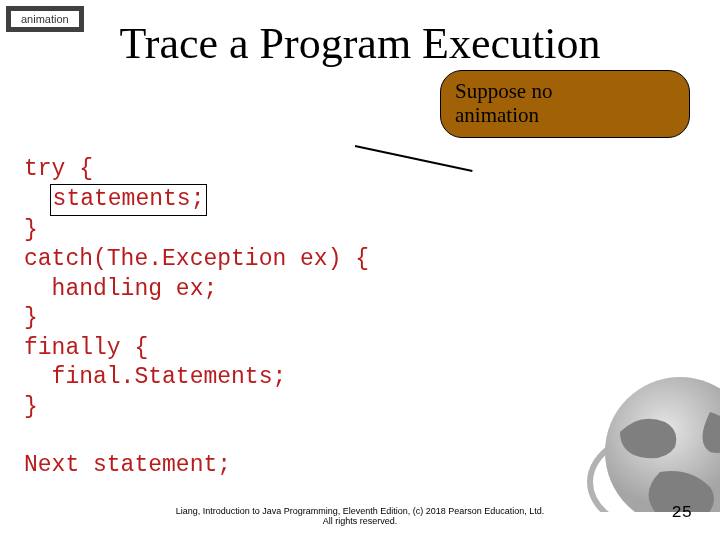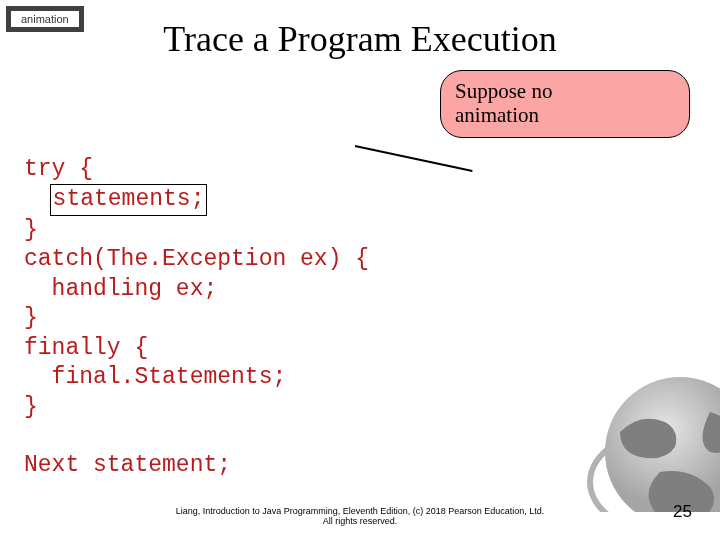--- a/index.html
+++ b/index.html
@@ -6,48 +6,48 @@
   html, body { width: 720px; height: 540px; overflow: hidden; background: #fff; font-family: Arial, sans-serif; }
   .slide { position: relative; width: 720px; height: 540px; }
   .animation-label {
     position: absolute; top: 6px; left: 6px;
     border: 5px solid #404040; padding: 2px 10px;
     font-family: Arial, sans-serif; font-size: 11px; color: #333;
   }
   .title {
     position: absolute; top: 18px; left: 0; width: 720px;
     text-align: center; font-family: 'Times New Roman', serif;
-    font-size: 36px; font-weight: normal; color: #000;
+    font-size: 44px; font-weight: normal; color: #000;
   }
   .callout {
     position: absolute; top: 70px; left: 440px; width: 250px;
     border: 1.5px solid #000; border-radius: 22px;
     padding: 8px 14px 10px 14px;
     font-family: 'Times New Roman', serif; font-size: 21px; line-height: 1.15;
-    background: #fca5a5;
+    background: #a16207;
   }
   .callout-tail {
     position: absolute; top: 145px; left: 355px; width: 120px; height: 2px;
     background: #000; transform-origin: left center; transform: rotate(12deg);
   }
   .code {
     position: absolute; top: 155px; left: 24px;
     font-family: 'Courier New', monospace; font-size: 23px; line-height: 1.28;
     white-space: pre; color: #b91c1c;
   }
   .stmt-box {
     display: inline-block; border: 1px solid #000; padding: 0 2px; margin-left: -2px;
   }
   .footer {
     position: absolute; bottom: 14px; left: 0; width: 720px;
     text-align: center; font-family: Arial, sans-serif; font-size: 9px; color: #000; margin-top: 39px;
   }
   .page-num {
     position: absolute; bottom: 18px; right: 28px;
-    font-family: Liberation Sans, sans-serif; font-size: 17px; color: #000;
+    font-family: Liberation Mono, monospace; font-size: 17px; color: #000;
   }
   .globe {
     position: absolute; bottom: 28px; right: 0; width: 160px; height: 160px;
     opacity: 0.75; overflow: hidden;
   }
   .globe svg { width: 200px; height: 200px; }
 </style>
 </head>
 <body>
 

